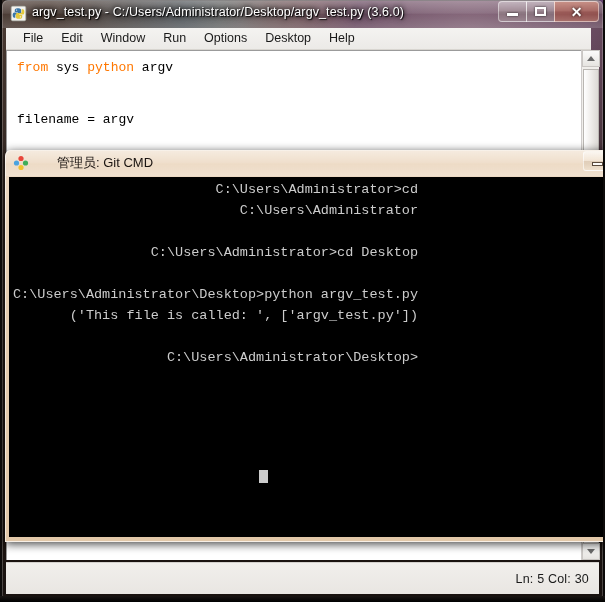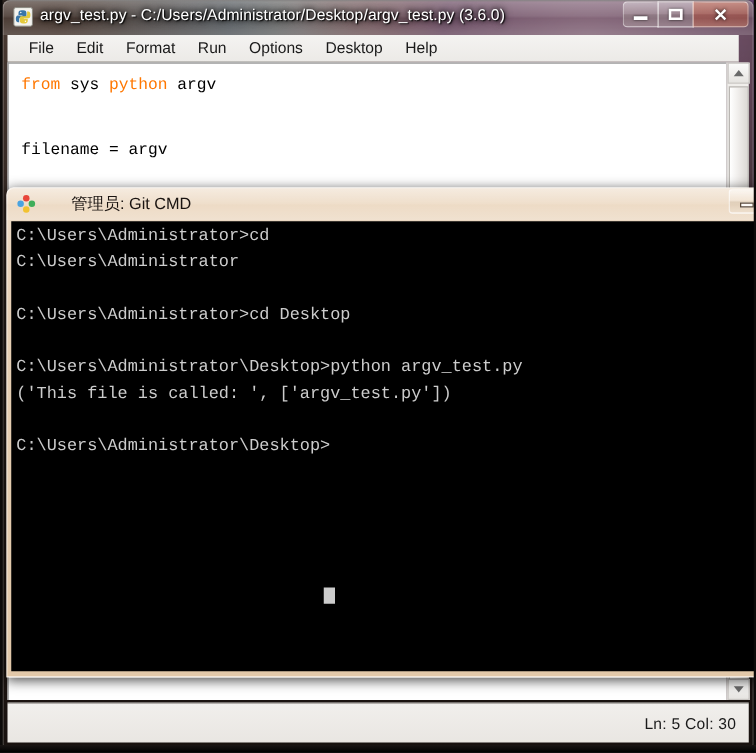--- a/index.html
+++ b/index.html
@@ -340,20 +340,21 @@
   }
   .console-text {
     position: absolute;
     left: 4px;
     top: 2px;
     font-family: "Liberation Mono", "DejaVu Sans Mono", monospace;
     font-size: 13.5px;
     line-height: 21px;
     color: #cccccc;
     white-space: pre;
+    text-align: right;
   }
   .cursor-block {
     position: absolute;
     left: 250px;
     top: 293px;
     width: 9px;
     height: 13px;
     background: #cccccc;
   }
 
@@ -409,21 +410,21 @@
         </div>
         <div class="winbtn close">
           <span class="glyph-close">✕</span>
         </div>
       </div>
     </div>
 
     <div class="idle-menubar">
       <div class="menu-item">File</div>
       <div class="menu-item">Edit</div>
-      <div class="menu-item">Format</div>
+      <div class="menu-item">Window</div>
       <div class="menu-item">Run</div>
       <div class="menu-item">Options</div>
       <div class="menu-item">Desktop</div>
       <div class="menu-item">Help</div>
     </div>
 
     <div class="idle-editor">
       <div class="code-block"><span class="kw">from</span><span class="plain"> sys </span><span class="kw">python</span><span class="plain"> argv</span>
 
 <span class="plain">filename = argv</span>

